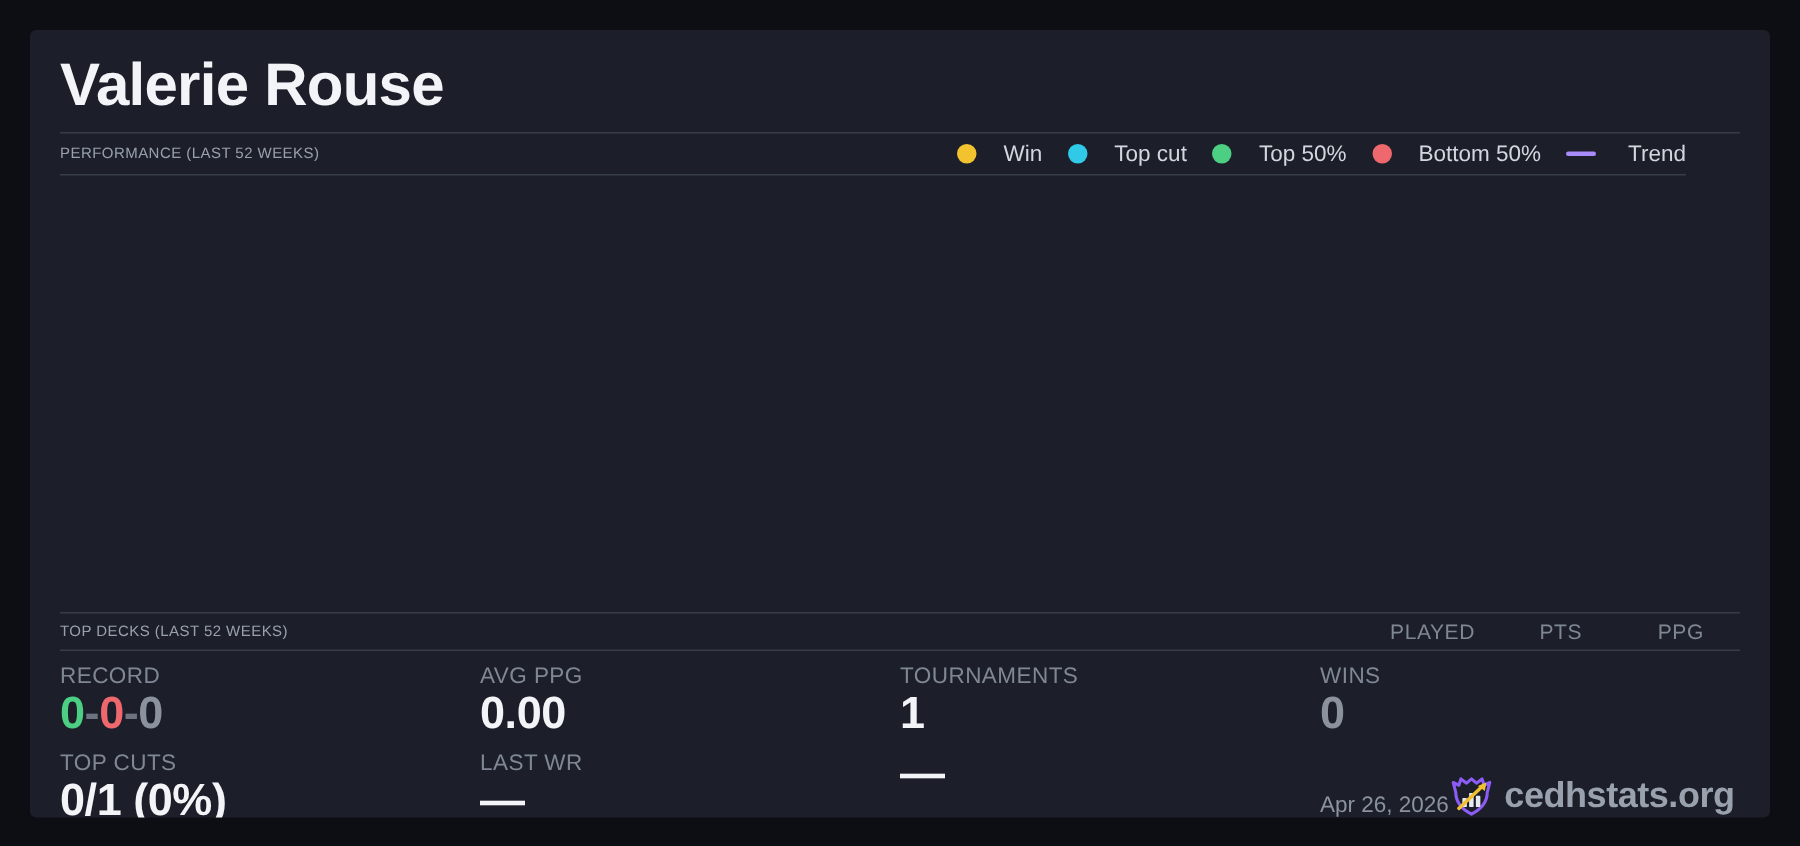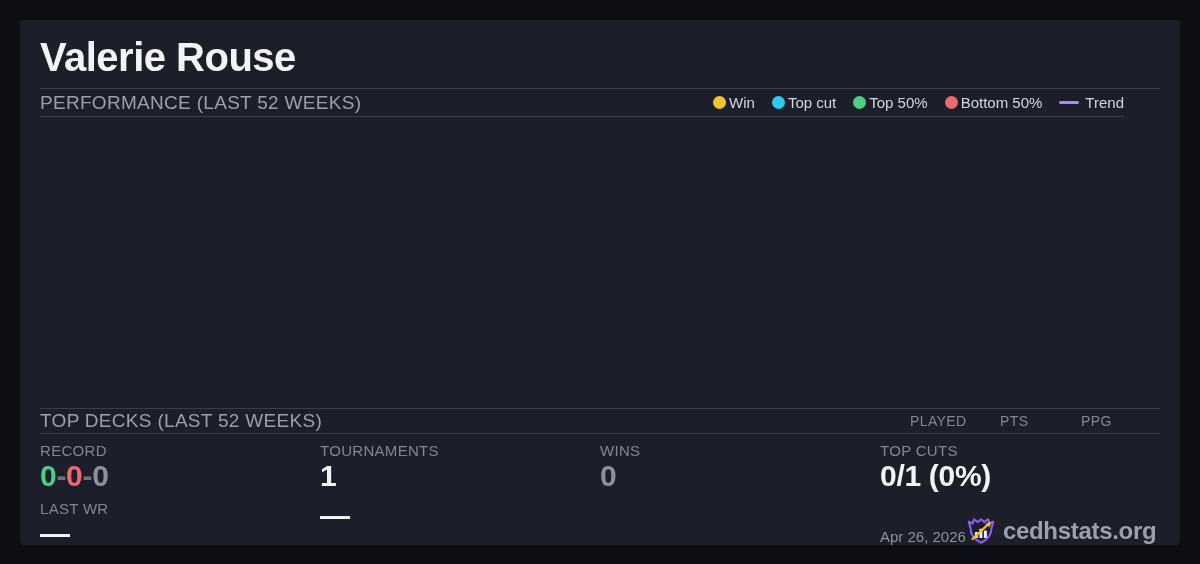--- a/index.html
+++ b/index.html
@@ -31,26 +31,26 @@
   .divider-title { margin-top: 9px; }
   .perf-header {
     width: 1084px;
     height: 28px;
     display: flex;
     align-items: center;
     justify-content: space-between;
     border-bottom: 1px solid rgba(140,152,178,0.25);
   }
   .section-label {
-    font-size: 19px;
+    font-size: 10px;
     color: #98a0ae;
     letter-spacing: 0.3px;
   }
   .legend { display: flex; align-items: center; gap: 17px; }
-  .legend-item { display: flex; align-items: center; gap: 3px; }
+  .legend-item { display: flex; align-items: center; gap: 18px; }
   .legend-dot { width: 13px; height: 13px; border-radius: 50%; }
   .legend-line { width: 20px; height: 3px; border-radius: 2px; margin-right: 3px; }
   .c-win { background: #f2c32f; }
   .c-topcut { background: #30c9e8; }
   .c-top50 { background: #4ccf82; }
   .c-bottom50 { background: #ee686d; }
   .c-trend { background: #a78bfa; }
   .legend-label { font-size: 15px; color: #d2d7df; }
   .chart-area {
     width: 1120px;
@@ -59,21 +59,21 @@
   }
   .decks-header {
     width: 1120px;
     height: 25px;
     display: flex;
     align-items: center;
     justify-content: space-between;
     border-bottom: 1px solid rgba(140,152,178,0.25);
   }
   .decks-cols { display: grid; grid-template-columns: 90px 81px 79px; }
-  .decks-col { font-size: 14px; color: #7f8795; text-align: left; letter-spacing: 0.4px; }
+  .decks-col { font-size: 14px; color: #7f8795; text-align: center; letter-spacing: 0.4px; }
   .stats {
     display: grid;
     grid-template-columns: repeat(4, 280px);
     grid-template-rows: 58px 54px;
   }
   .stat { padding-top: 8px; }
   .stat-label {
     font-size: 15px;
     color: #7f8795;
     letter-spacing: 0.3px;
@@ -147,20 +147,24 @@
     </div>
   </div>
 
   <div class="stats">
 
     <div class="stat">
       <div class="stat-label">RECORD</div>
       <div class="stat-value"><span class="v-green">0</span><span class="v-dash">-</span><span class="v-red">0</span><span class="v-dash">-</span><span class="v-gray">0</span></div>
     </div>
 
+    <div class="stat">
+      <div class="stat-label">AVG PPG</div>
+      <div class="stat-value">0.00</div>
+    </div>
 
     <div class="stat">
       <div class="stat-label">TOURNAMENTS</div>
       <div class="stat-value">1</div>
     </div>
 
     <div class="stat">
       <div class="stat-label">WINS</div>
       <div class="stat-value v-gray">0</div>
     </div>

